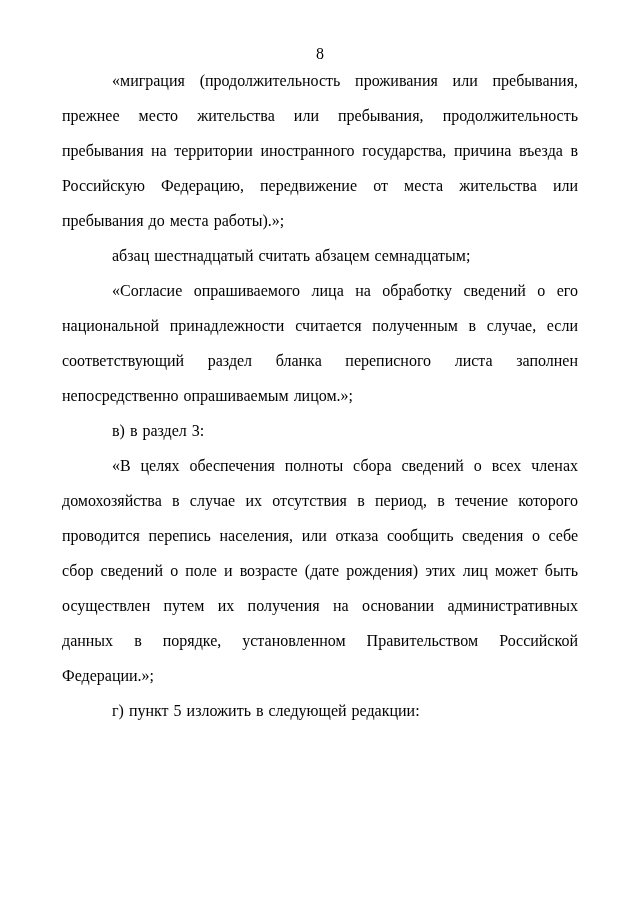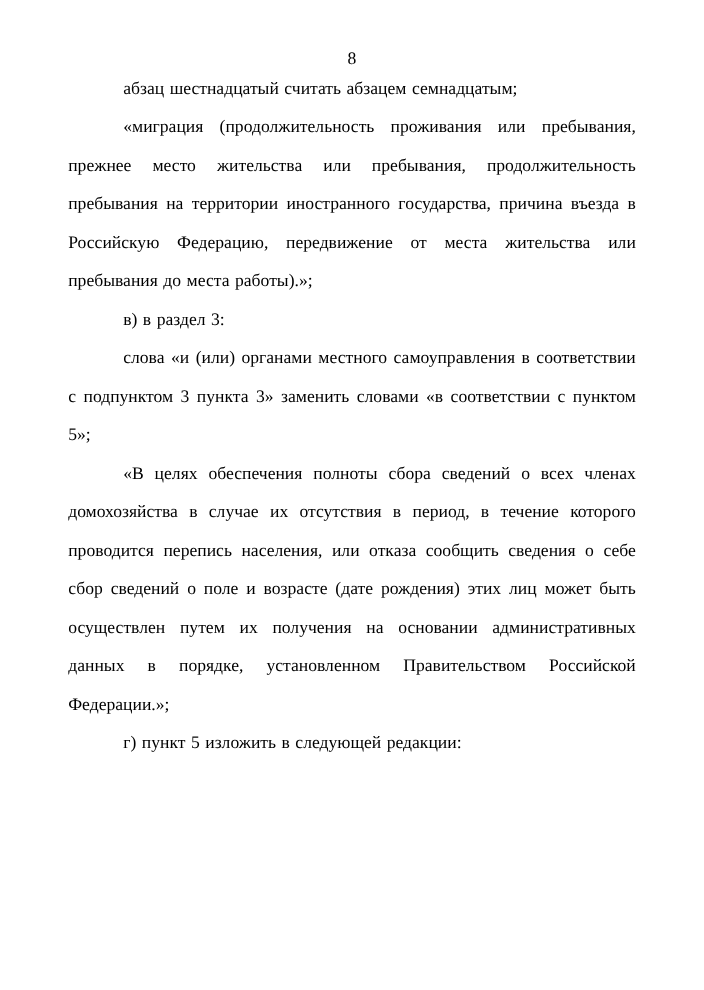--- a/index.html
+++ b/index.html
@@ -34,21 +34,21 @@
     text-indent: 50px;
     word-spacing: 1px;
   }
 </style>
 </head>
 <body>
 
 <div class="page">
   <div class="page-number">8</div>
   <div class="content">
+    <p>«миграция (продолжительность проживания или пребывания, прежнее место жительства или пребывания, продолжительность пребывания на территории иностранного государства, причина въезда в Российскую Федерацию, передвижение от места жительства или пребывания до места работы).»;</p>
     <p>абзац шестнадцатый считать абзацем семнадцатым;</p>
-    <p>«миграция (продолжительность проживания или пребывания, прежнее место жительства или пребывания, продолжительность пребывания на территории иностранного государства, причина въезда в Российскую Федерацию, передвижение от места жительства или пребывания до места работы).»;</p>
+    <p>«Согласие опрашиваемого лица на обработку сведений о его национальной принадлежности считается полученным в случае, если соответствующий раздел бланка переписного листа заполнен непосредственно опрашиваемым лицом.»;</p>
     <p>в) в раздел 3:</p>
-    <p>слова «и (или) органами местного самоуправления в соответствии с подпунктом 3 пункта 3» заменить словами «в соответствии с пунктом 5»;</p>
     <p>«В целях обеспечения полноты сбора сведений о всех членах домохозяйства в случае их отсутствия в период, в течение которого проводится перепись населения, или отказа сообщить сведения о себе сбор сведений о поле и возрасте (дате рождения) этих лиц может быть осуществлен путем их получения на основании административных данных в порядке, установленном Правительством Российской Федерации.»;</p>
     <p>г) пункт 5 изложить в следующей редакции:</p>
 
   </div>
 </div>
 
 </body></html>

